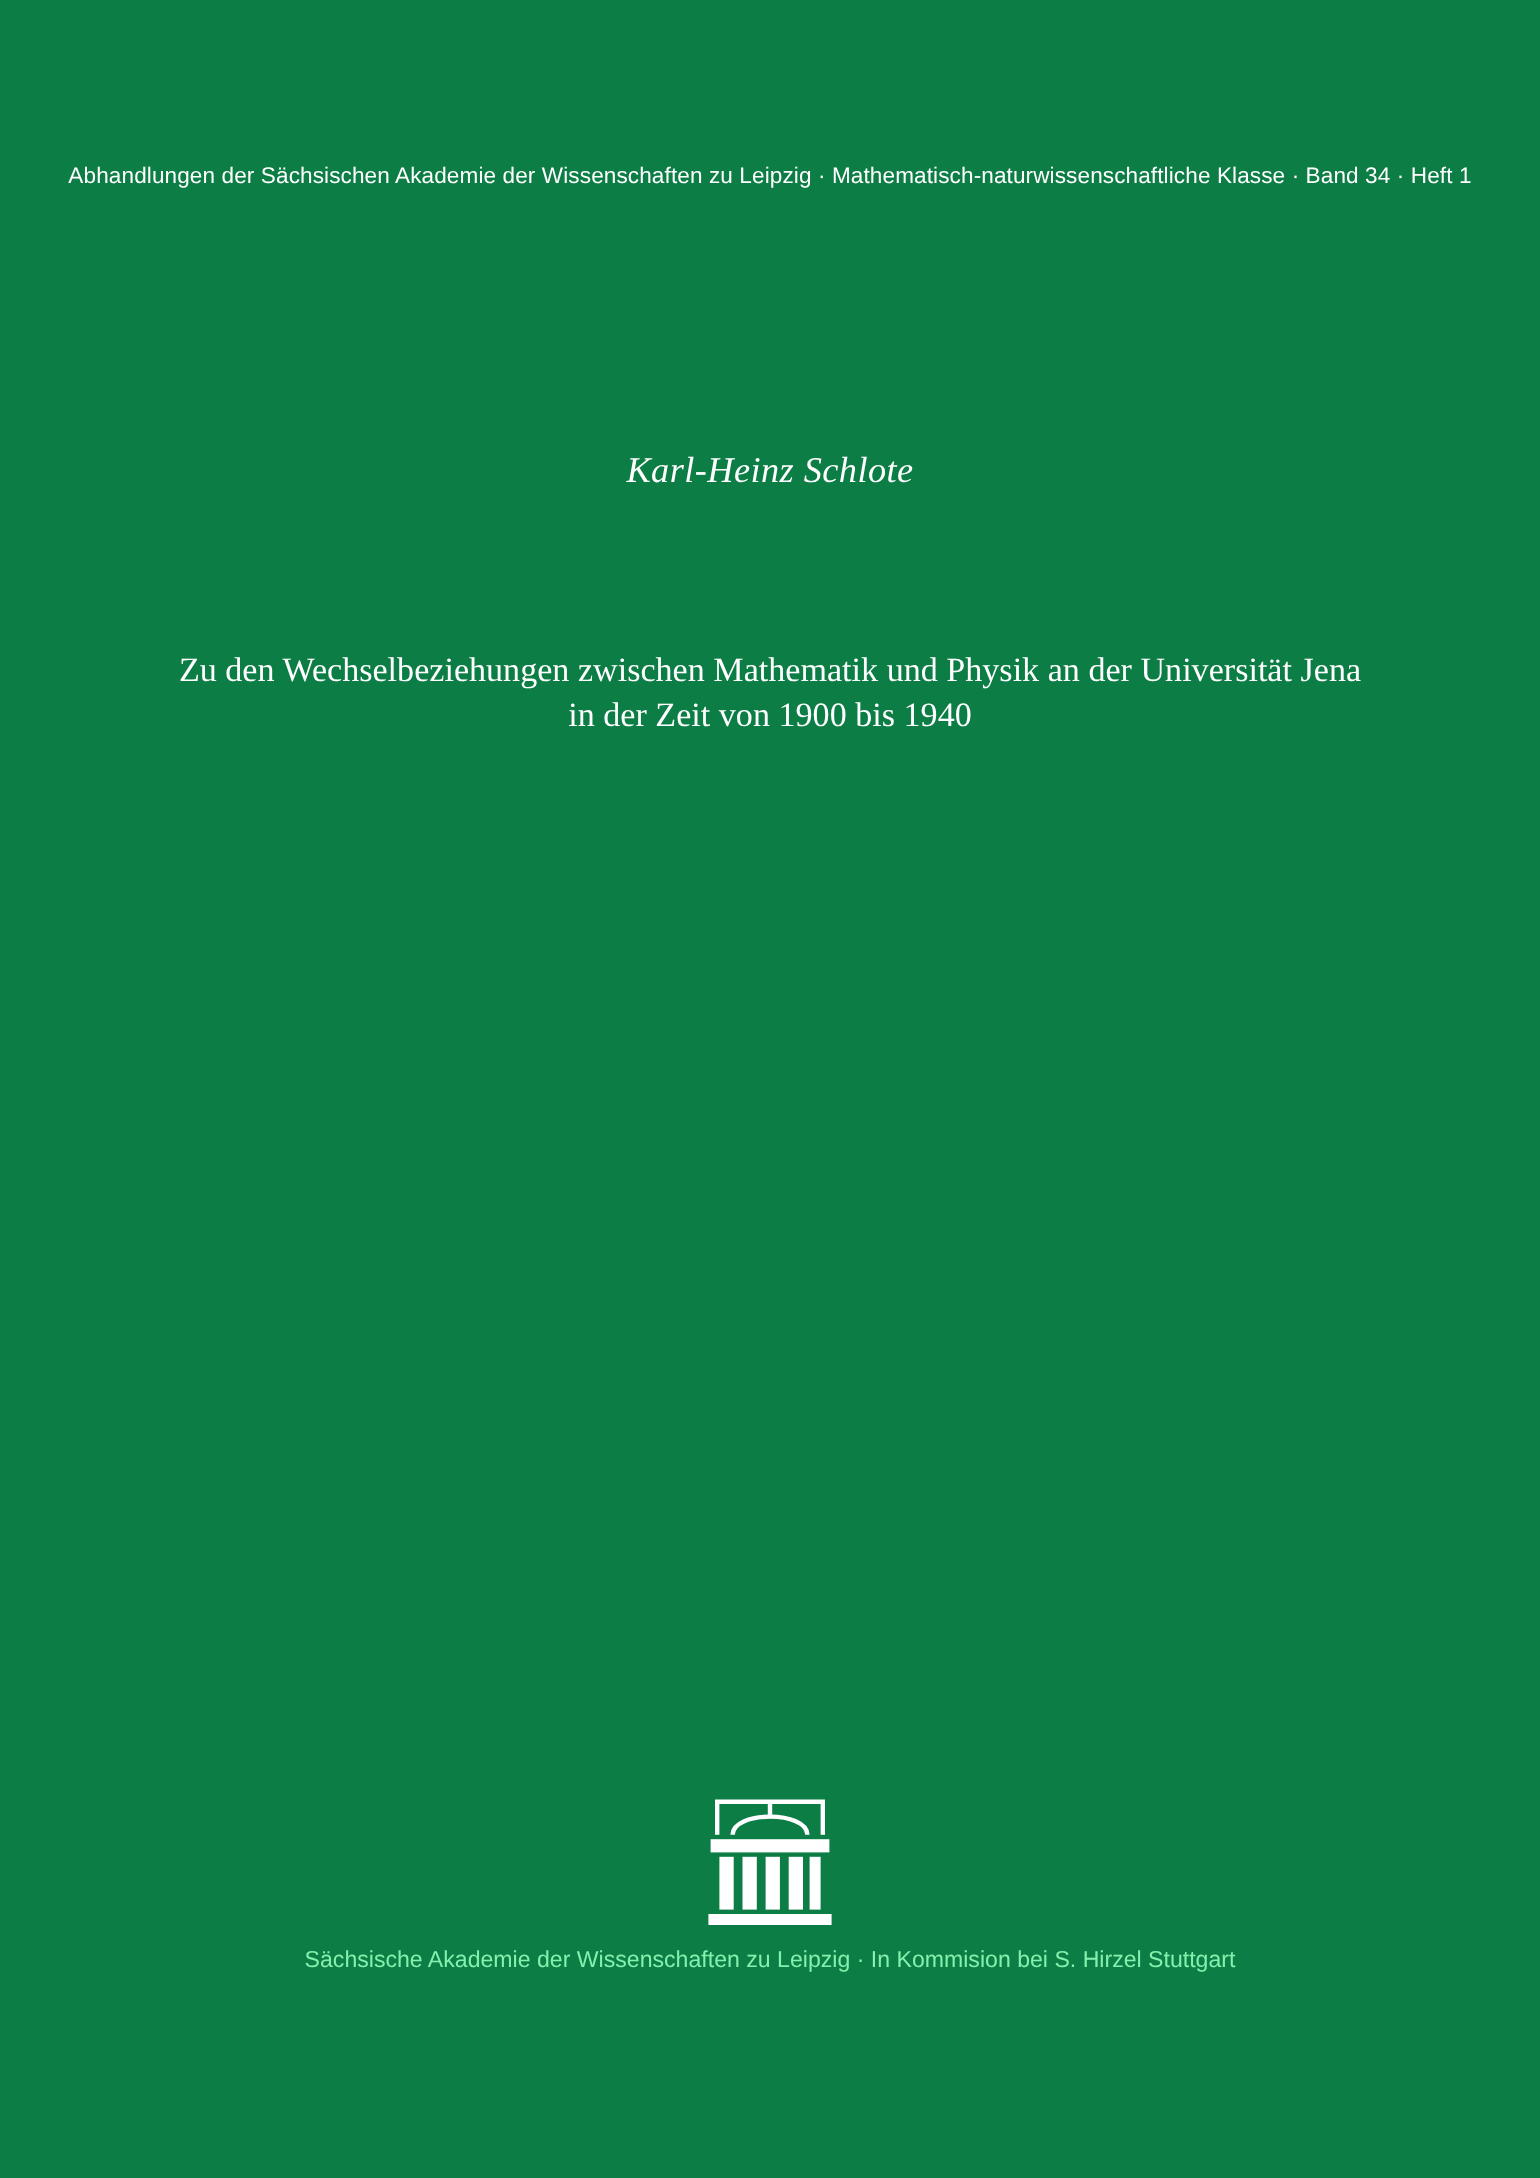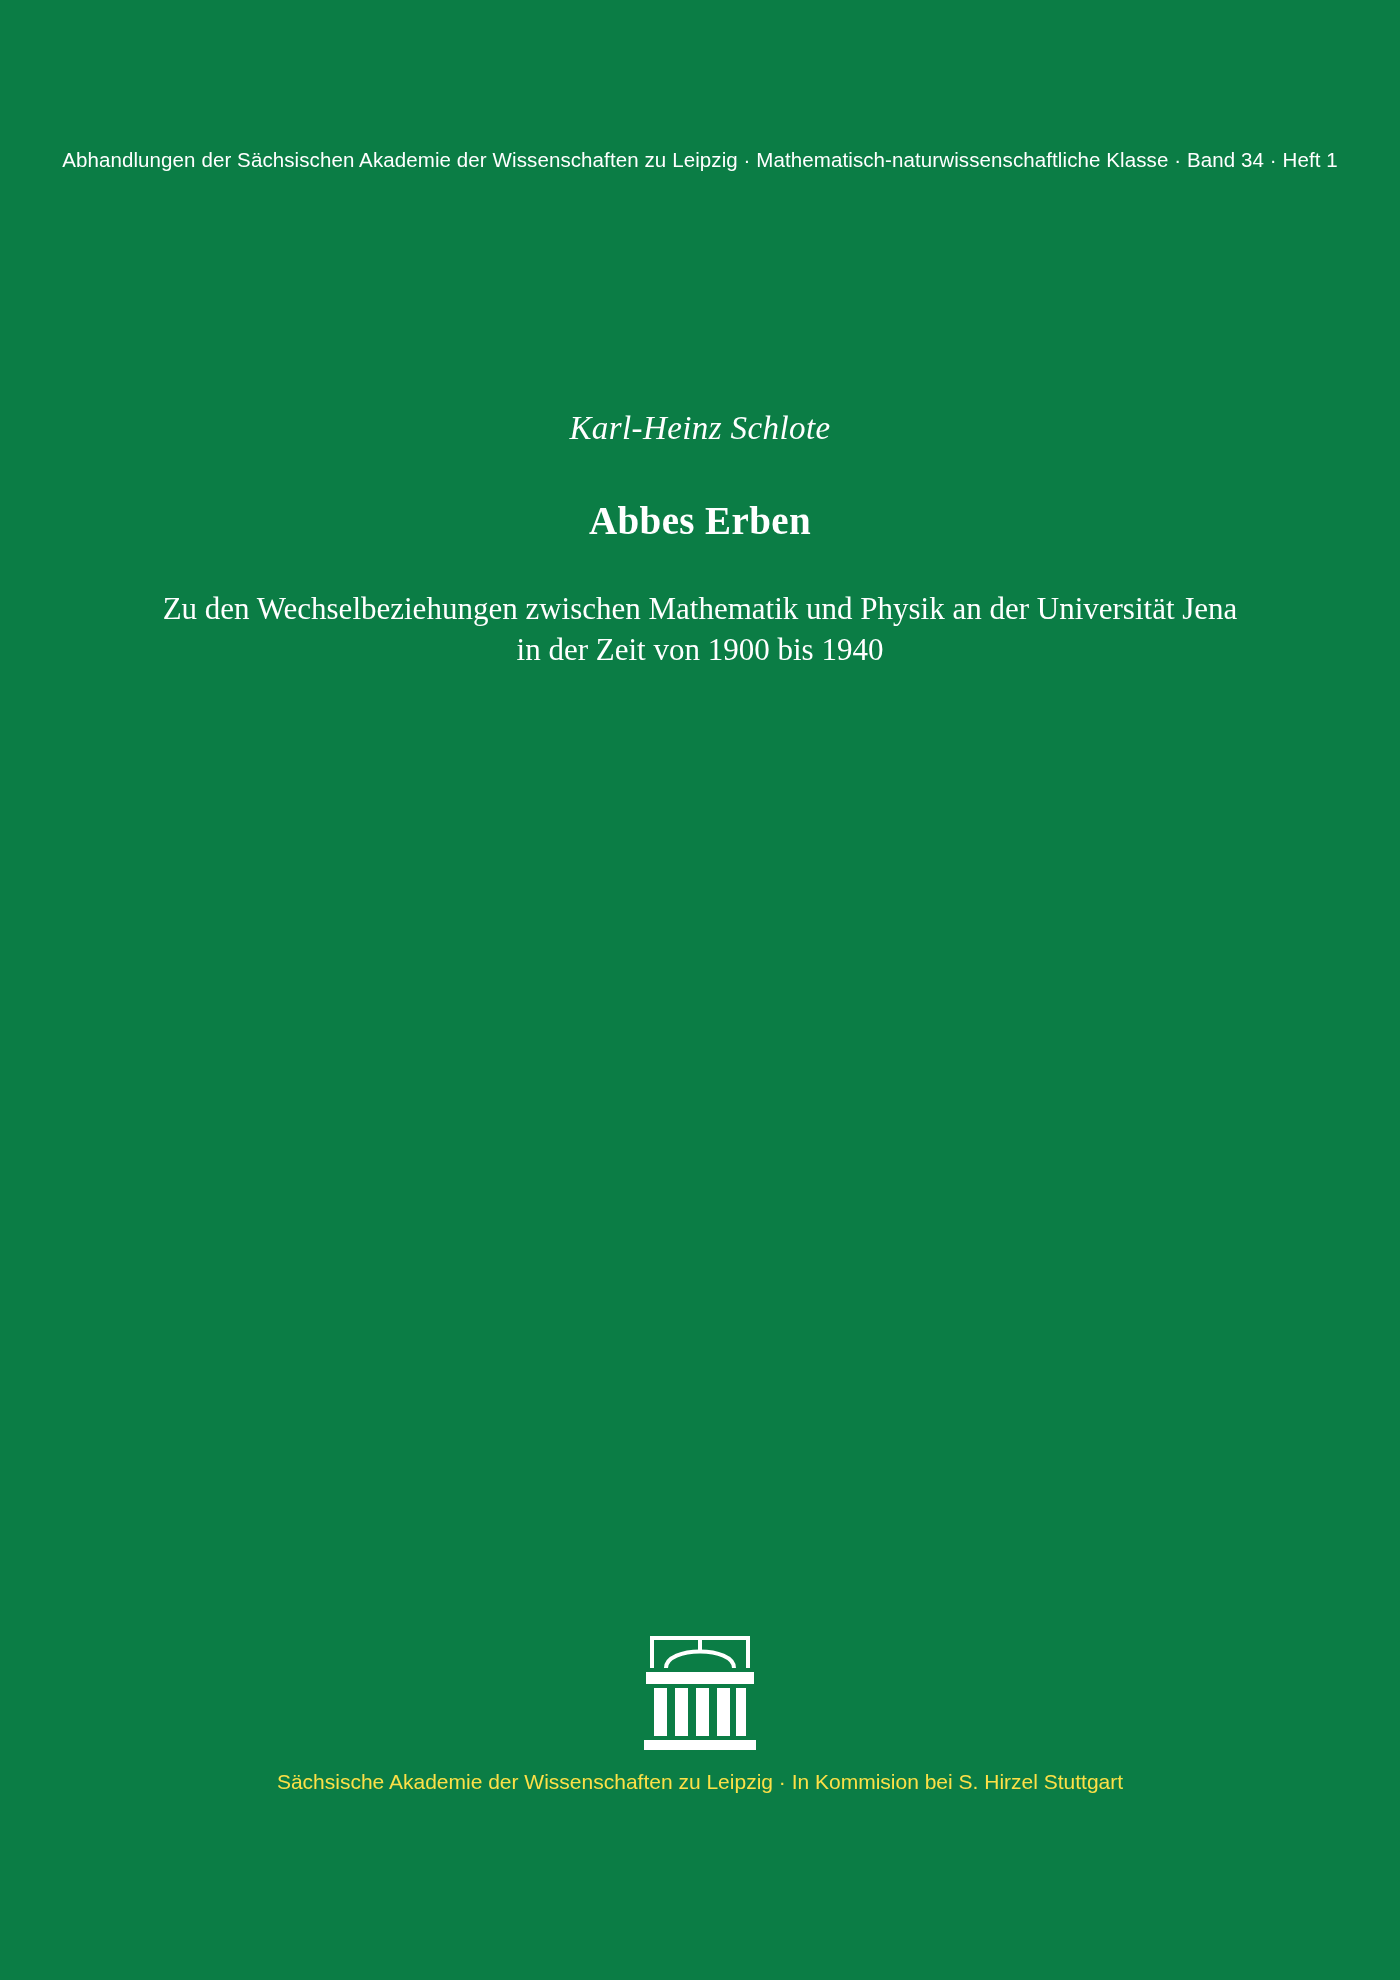--- a/index.html
+++ b/index.html
@@ -77,36 +77,35 @@
     display: flex;
     justify-content: center;
     align-items: flex-end;
   }
   .publisher-line {
     position: absolute;
     top: 1770px;
     left: 0;
     width: 100%;
     text-align: center;
-    color: #fde047;
+    color: #86efac;
     font-family: "Liberation Sans", sans-serif;
     font-size: 21px;
     white-space: nowrap;
   }
 </style>
 </head>
 <body>
 
 <div class="cover">
 
   <div class="series-line">Abhandlungen der Sächsischen Akademie der Wissenschaften zu Leipzig · Mathematisch-naturwissenschaftliche Klasse · Band 34 · Heft 1</div>
 
   <div class="author">Karl-Heinz Schlote</div>
 
-  <div class="main-title">Abbes Erben</div>
 
   <div class="subtitle">
     <div>Zu den Wechselbeziehungen zwischen Mathematik und Physik an der Universität Jena</div>
     <div>in der Zeit von 1900 bis 1940</div>
   </div>
 
   <div class="logo-wrap">
     <svg width="120" height="130" viewBox="0 0 120 130">
       <g fill="none" stroke="#ffffff" stroke-width="4">
 

